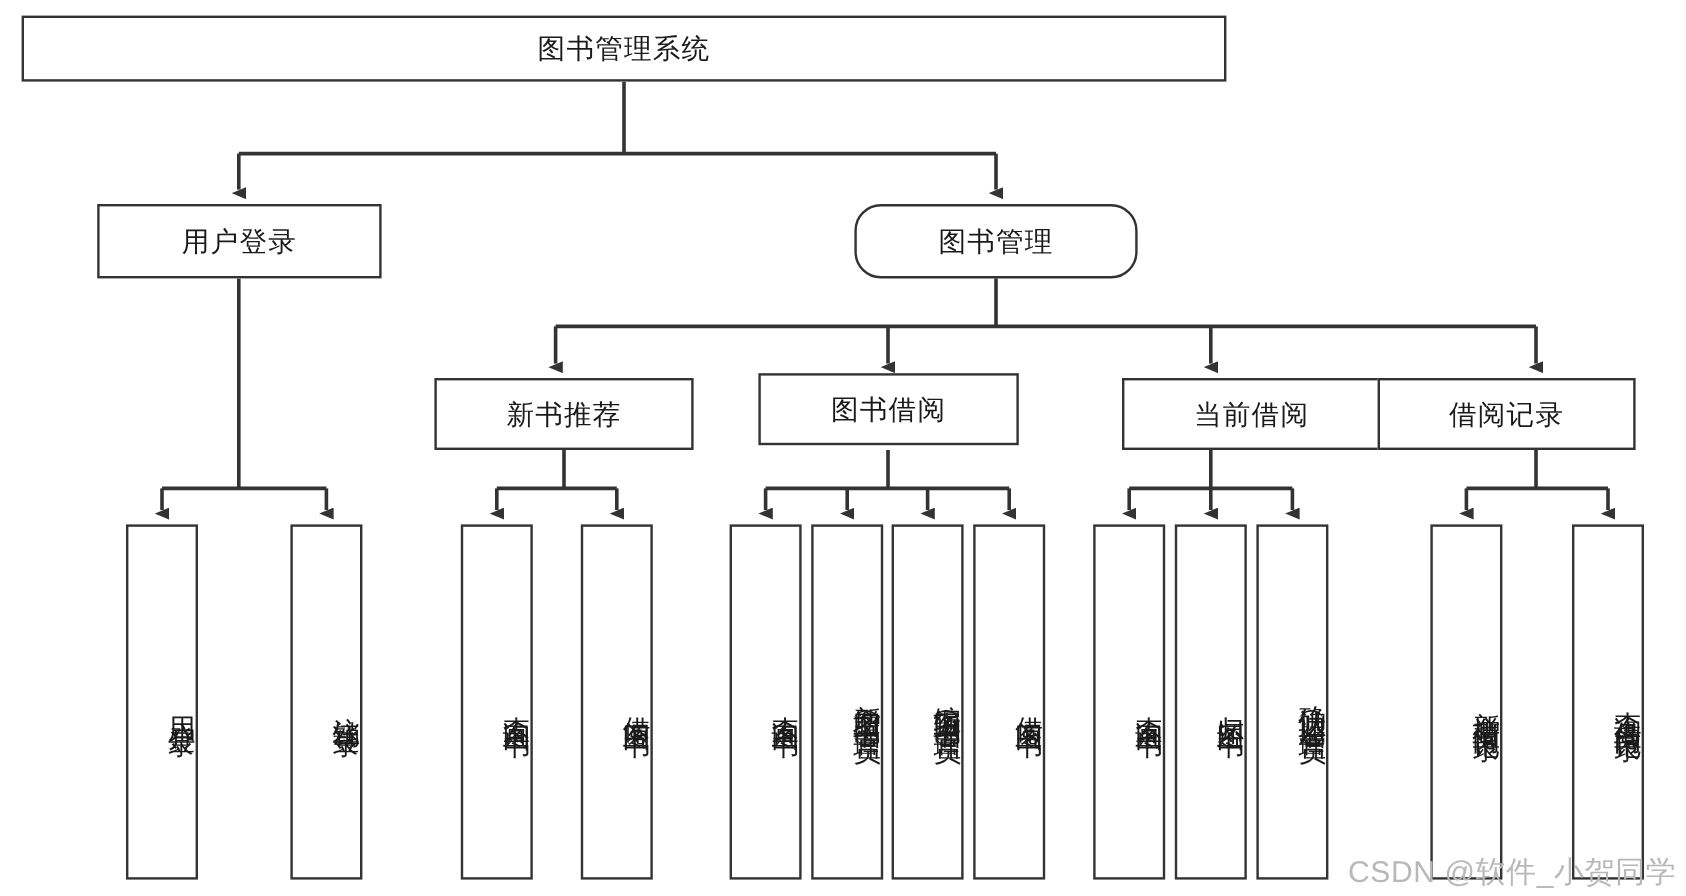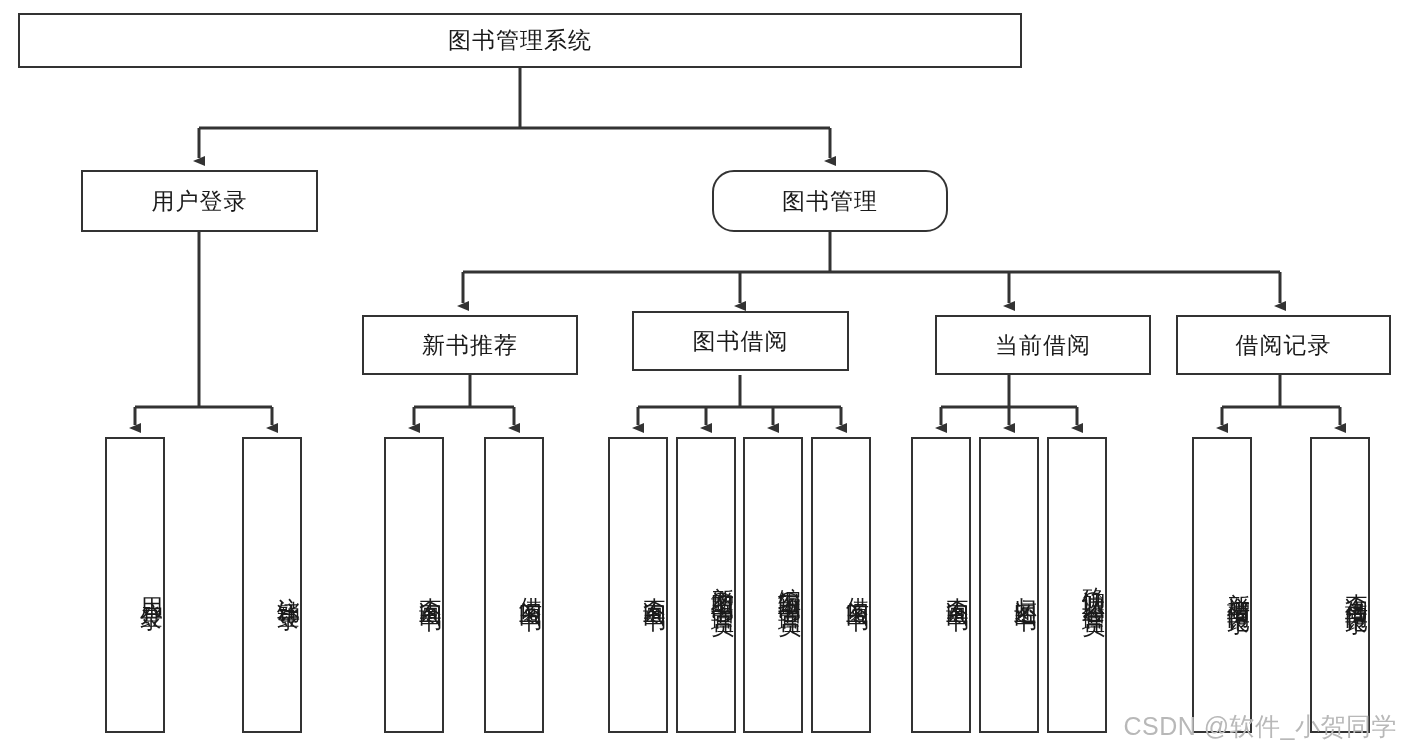--- a/index.html
+++ b/index.html
@@ -138,21 +138,21 @@
   </div>
 
   <div class="node horiz" style="left:632px; top:311px; width:217px; height:60px;">
     <span>图书借阅</span>
   </div>
 
   <div class="node horiz" style="left:902px; top:315px; width:216px; height:60px;margin-left:33px;">
     <span>当前借阅</span>
   </div>
 
-  <div class="node horiz" style="left:1176px; top:315px; width:215px; height:60px;">
+  <div class="node horiz" style="left:1148px; top:315px; width:215px; height:60px;">
     <span>借阅记录</span>
   </div>
 
   <div class="node vert" style="left:105px; top:437px; width:60px; height:296px;">
     <span class="vtext">用户登录</span>
   </div>
 
   <div class="node vert" style="left:242px; top:437px; width:60px; height:296px;">
     <span class="vtext">注销登录</span>
   </div>

